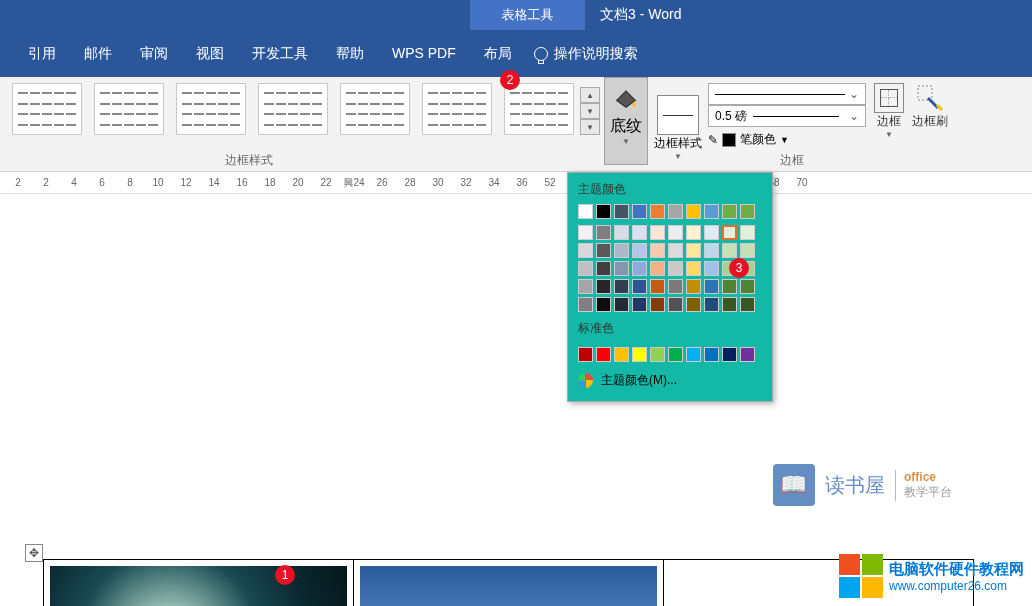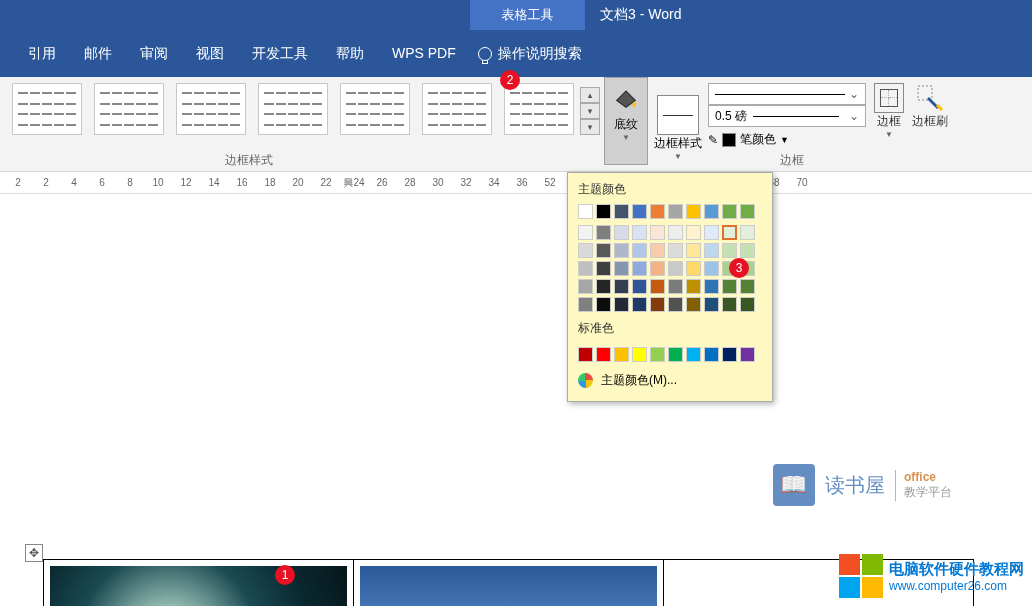--- a/index.html
+++ b/index.html
@@ -33,21 +33,21 @@
 .style-spinner { width: 20px; display: flex; flex-direction: column; margin-top: 6px; }
 .style-spinner div { height: 16px; border: 1px solid #aaa; background: #e8e8e8; text-align:center; font-size:9px; line-height:14px; color:#555; }
 .group-label { position: absolute; bottom: 2px; font-size: 12px; color: #666; }
 .styles-label { left: 225px; }
 .borders-label { left: 780px; }
 
 
 .shading-btn { width: 44px; display: flex; flex-direction: column; align-items: center; padding-top: 6px; background: #d0d0d0; border: 1px solid #a0a0a0; margin-left: 4px; }
 .bucket-icon { width: 28px; height: 28px; position: relative; }
 .bucket-icon svg { width: 100%; height: 100%; }
-.shading-btn .lbl { font-size: 12px; margin-top: 4px; }
+.shading-btn .lbl { font-size: 16px; margin-top: 4px; }
 .shading-btn .drop { font-size: 8px; color: #666; }
 
 .border-init { display:flex; align-items:flex-start; gap:4px; margin-left:6px; padding-top:18px; }
 .border-style { display:flex; flex-direction:column; align-items:center; font-size:12px; }
 .line-select { display:flex; flex-direction:column; gap:0; margin-left:6px; padding-top:6px; font-size:12px; }
 .line-select .sel { width:158px; height:22px; border:1px solid #aaa; background:#fff; display:flex; align-items:center; justify-content:space-between; padding:0 2px 0 6px; }
 .line-select .sel .chev { width:18px; text-align:center; color:#666; }
 .pen-color { display:flex; align-items:center; gap:4px; margin-top:4px; font-size:12px; }
 .pen-color .sw { width:14px; height:14px; background:#000; border:1px solid #888; }
 
@@ -67,21 +67,21 @@
 .img-cell { width:310px; height:180px; padding:6px; vertical-align:top; }
 .img-cell.c3, .cap-cell.c3 { width:310px; }
 
 
 .sky1 { width:100%; height:100%; background: radial-gradient(circle at 40% 45%, #e8f4ee 0%, #8fb7ad 18%, #1a4a52 45%, #0a2830 70%, #041518 100%); position:relative; }
 .sky1::after { content:''; position:absolute; bottom:0; left:0; right:0; height:55%; background: radial-gradient(ellipse at 30% 100%, #2a4548 0%, #183238 40%, transparent 70%), radial-gradient(ellipse at 70% 100%, #2a4548 0%, #183238 40%, transparent 70%); }
 .sky2 { width:100%; height:100%; background: linear-gradient(to bottom, #2a5a9a 0%, #4a7ab8 30%, #7ba5d0 55%, #c8d8e8 75%, #8899aa 88%, #556070 100%); position:relative; }
 .sky2::before { content:''; position:absolute; top:30%; left:0; right:0; height:45%; background: repeating-linear-gradient(to bottom, rgba(255,255,255,0.7) 0px, rgba(255,255,255,0.7) 4px, transparent 4px, transparent 14px); opacity:0.6; }
 
 
-.color-panel { position:absolute; left:567px; top:172px; width:206px; background:#fef9c3; border:1px solid #aaa; box-shadow:2px 2px 6px rgba(0,0,0,0.3); z-index:50; padding-bottom:6px; }
+.color-panel { position:absolute; left:567px; top:172px; width:206px; background:#14b8a6; border:1px solid #aaa; box-shadow:2px 2px 6px rgba(0,0,0,0.3); z-index:50; padding-bottom:6px; }
 .color-panel .hdr { font-size:12px; padding:8px 10px 6px; color:#333; }
 .color-grid { display:flex; flex-wrap:wrap; gap:3px; padding:0 10px; }
 .color-grid.theme-top { margin-bottom:6px; }
 .sw { width:15px; height:15px; border:1px solid #ccc; cursor:pointer; }
 .sw.sel-sw { border:2px solid #e07030; }
 .std-row { display:flex; gap:3px; padding:4px 10px; }
 .panel-item { display:flex; align-items:center; gap:8px; padding:6px 10px; font-size:12px; cursor:pointer; }
 .nocolor-sw { width:15px; height:15px; border:1px solid #888; background:#fff; }
 .more-ic { width:15px; height:15px; border-radius:50%; background: conic-gradient(#e74c3c 0 90deg,#f1c40f 90deg 180deg,#3498db 180deg 270deg,#2ecc71 270deg 360deg); }
 
@@ -106,20 +106,21 @@
 </div>
 
 <div class="ribbon-tabs">
   <div class="tab">引用</div>
   <div class="tab">邮件</div>
   <div class="tab">审阅</div>
   <div class="tab">视图</div>
   <div class="tab">开发工具</div>
   <div class="tab">帮助</div>
   <div class="tab">WPS PDF</div>
+  <div class="tab">布局</div>
   <div class="tell-me">
     <span class="bulb"></span>
     <span>操作说明搜索</span>
   </div>
 </div>
 
 <div class="ribbon-body">
   <div class="styles-group">
 
     <div style="display:flex;">

